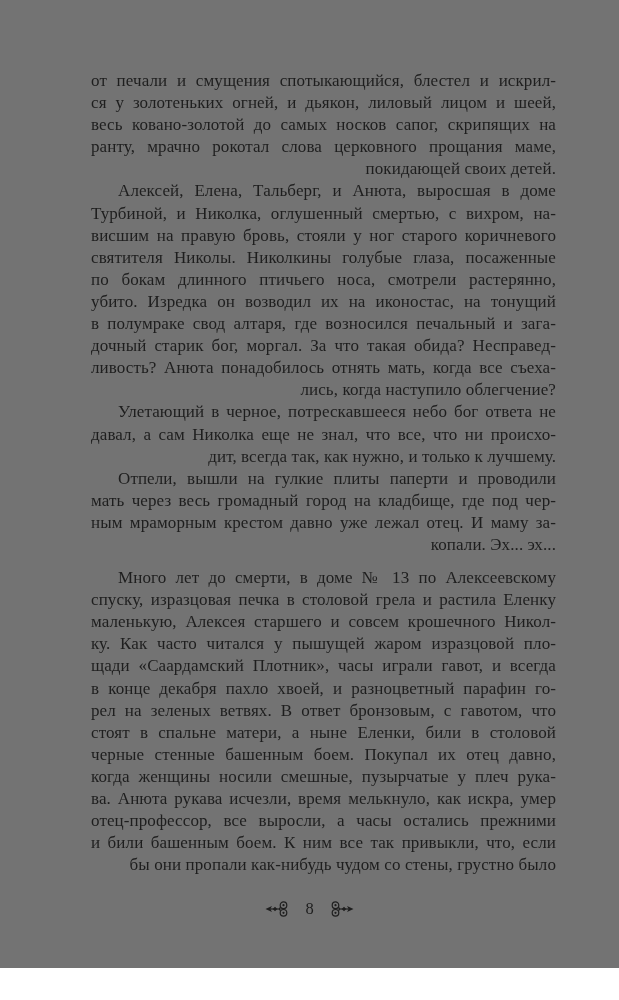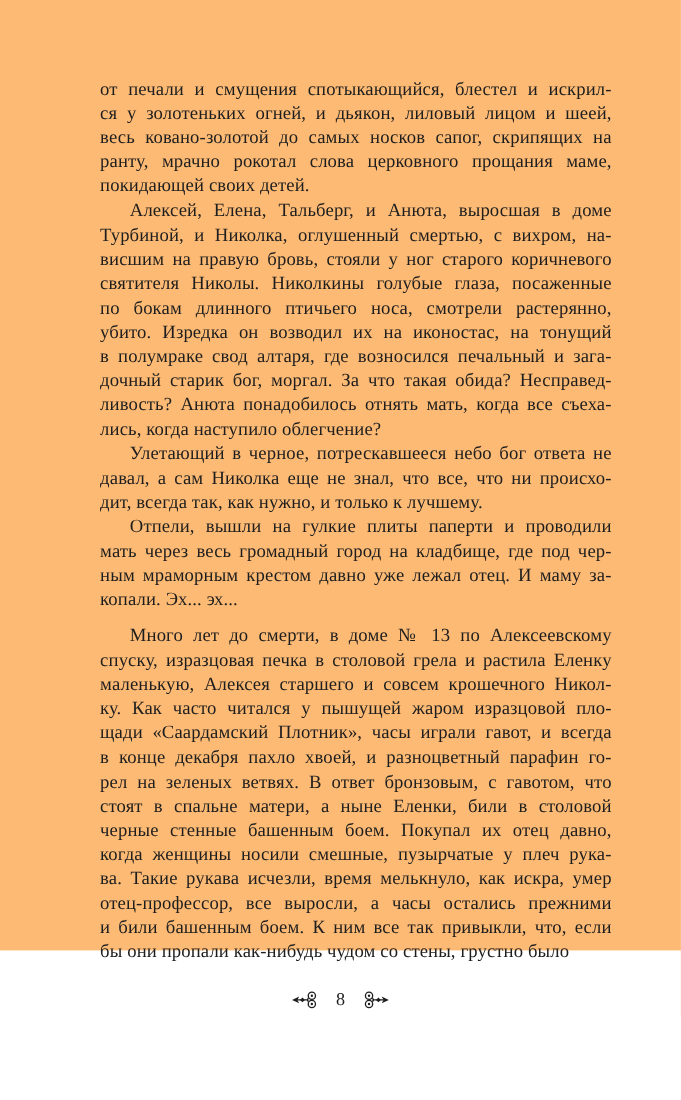--- a/index.html
+++ b/index.html
@@ -4,39 +4,39 @@
 <style>
   html, body { margin: 0; padding: 0; }
   body {
     width: 619px; height: 1000px;
     background: #ffffff;
     font-family: "Liberation Serif", serif;
     overflow: hidden;
   }
   .page {
     position: relative;
-    width: 619px; height: 864px;
-    background: #fdba74;
+    width: 619px; height: 968px;
+    background: #737373;
     color: #1e1e1e;
   }
   .text-block {
     position: absolute;
     left: 91px; top: 70px; width: 465px;
     font-size: 17px;
     line-height: 22.1px;
     letter-spacing: 0.1px;
   }
   .par { margin: 0; }
   .par.section-break { margin-top: 11px; }
   .line { white-space: nowrap; }
   .line.fill {
     text-align: justify;
     text-align-last: justify;
   }
-  .line.last { text-align: left; }
+  .line.last { text-align: right; }
   .par.indent .line:first-child { text-indent: 27px; font-family: Liberation Serif, serif; }
   .footer {
     position: absolute;
     left: 0; top: 895px; width: 619px; height: 28px;
     display: flex; align-items: center; justify-content: center;
     gap: 13px;
   }
   .pagenum {
     font-size: 16.5px;
     color: #1e1e1e;
@@ -87,21 +87,21 @@
         <div class="line fill">Много лет до смерти, в доме № 13 по Алексеевскому</div>
         <div class="line fill">спуску, изразцовая печка в столовой грела и растила Еленку</div>
         <div class="line fill">маленькую, Алексея старшего и совсем крошечного Никол-</div>
         <div class="line fill">ку. Как часто читался у пышущей жаром изразцовой пло-</div>
         <div class="line fill">щади «Саардамский Плотник», часы играли гавот, и всегда</div>
         <div class="line fill">в конце декабря пахло хвоей, и разноцветный парафин го-</div>
         <div class="line fill">рел на зеленых ветвях. В ответ бронзовым, с гавотом, что</div>
         <div class="line fill">стоят в спальне матери, а ныне Еленки, били в столовой</div>
         <div class="line fill">черные стенные башенным боем. Покупал их отец давно,</div>
         <div class="line fill">когда женщины носили смешные, пузырчатые у плеч рука-</div>
-        <div class="line fill">ва. Такие рукава исчезли, время мелькнуло, как искра, умер</div>
+        <div class="line fill">ва. Анюта рукава исчезли, время мелькнуло, как искра, умер</div>
         <div class="line fill">отец-профессор, все выросли, а часы остались прежними</div>
         <div class="line fill">и били башенным боем. К ним все так привыкли, что, если</div>
         <div class="line last">бы они пропали как-нибудь чудом со стены, грустно было</div>
       </div>
     </main>
 
   <footer class="footer">
     <span class="orn">
       <svg width="26" height="18" viewBox="0 0 26 18" aria-hidden="true">
         <g fill="none" stroke="#1e1e1e" stroke-width="1.2">

